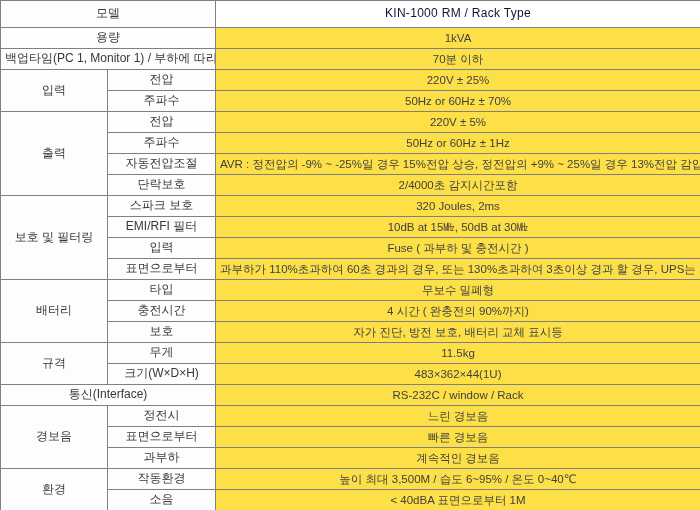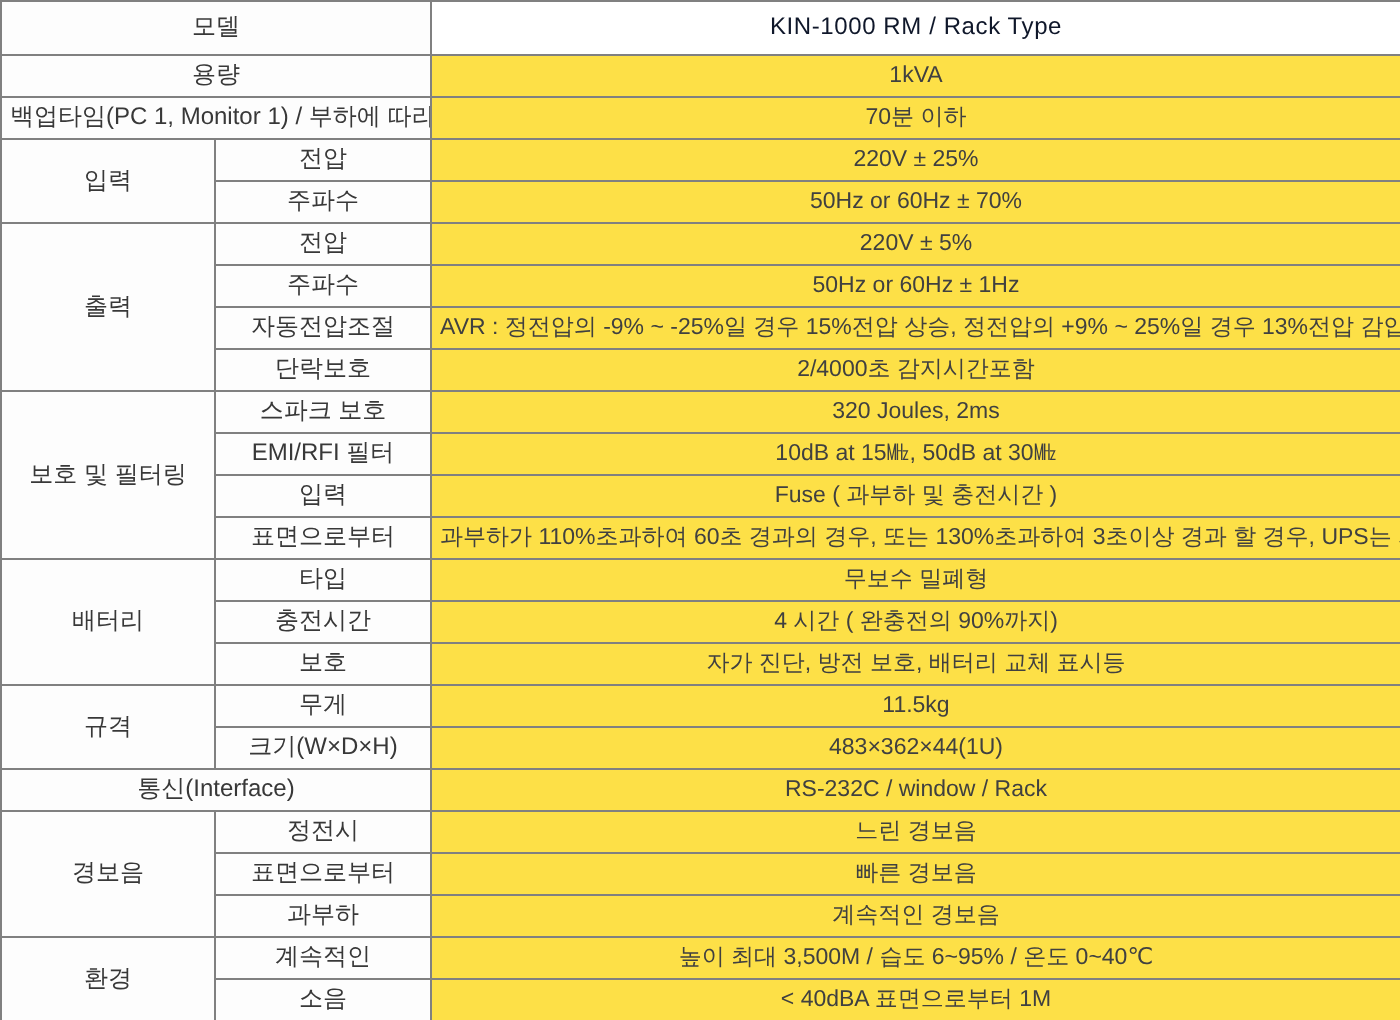--- a/index.html
+++ b/index.html
@@ -143,21 +143,21 @@
     <tr>
       <td class="lbl">표면으로부터</td>
       <td class="val">빠른 경보음</td>
     </tr>
     <tr>
       <td class="lbl">과부하</td>
       <td class="val">계속적인 경보음</td>
     </tr>
     <tr>
       <td class="grp" rowspan="2">환경</td>
-      <td class="lbl">계속적인</td>
+      <td class="lbl">작동환경</td>
       <td class="val">높이 최대 3,500M / 습도 6~95% / 온도 0~40℃</td>
     </tr>
     <tr>
       <td class="lbl">소음</td>
       <td class="val">&lt; 40dBA 표면으로부터 1M</td>
     </tr>
   </tbody>
 </table>
 
 </body></html>

